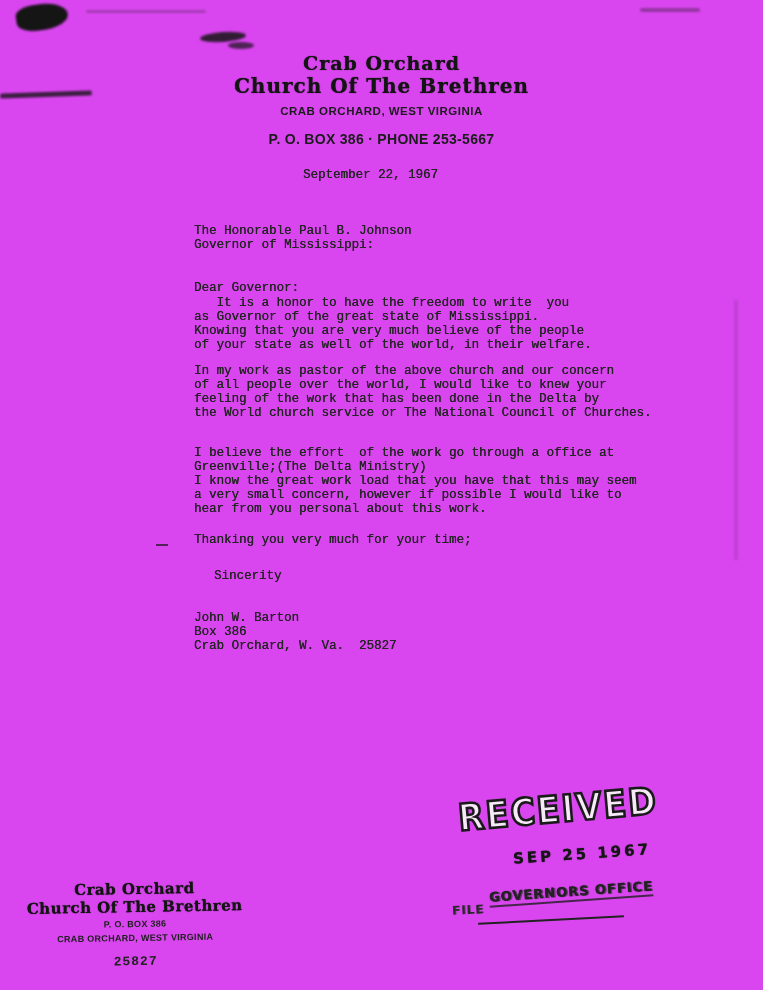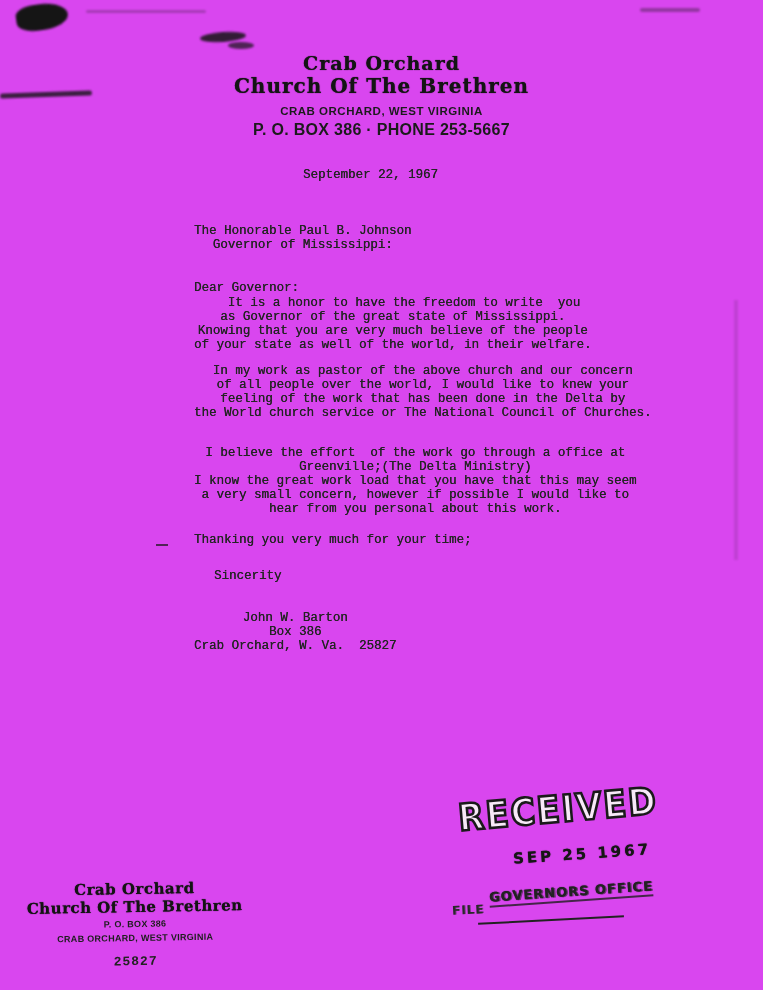--- a/index.html
+++ b/index.html
@@ -28,30 +28,29 @@
   .lh-script{
     font-family:"DejaVu Serif","Liberation Serif",serif;
     font-weight:bold;letter-spacing:1px;color:#141414;
     text-shadow:0 0 1px #141414;
   }
   .lh-1{font-size:19px;line-height:22px;}
   .lh-2{font-size:20px;line-height:24px;}
   .lh-3{font-family:"Liberation Sans","DejaVu Sans",sans-serif;font-weight:bold;
         font-size:11.5px;letter-spacing:.5px;margin-top:7px;color:#1b1b1b;}
   .lh-4{font-family:"Liberation Sans","DejaVu Sans",sans-serif;font-weight:bold;
-        font-size:16px;letter-spacing:.3px;margin-top:4px;color:#1b1b1b;}
+        font-size:14px;letter-spacing:.3px;margin-top:14px;color:#1b1b1b;}
 
   
   .tw{
     position:absolute;
     font-size:12.5px;line-height:14px;
     white-space:pre-wrap;
     color:#242424;
     text-shadow:0.3px 0 0 #242424;
-    text-align:center;
   }
   .date{left:303px;top:168px;}
   .recipient{left:194px;top:224px;}
   .salutation{left:194px;top:281px;}
   .p1{left:194px;top:296px;}
   .p2{left:194px;top:364px;}
   .p3{left:194px;top:446px;}
   .closing{left:194px;top:533px;}
   .signoff{left:194px;top:569px;margin-left:20px;}
   .signature{left:194px;top:611px;}

